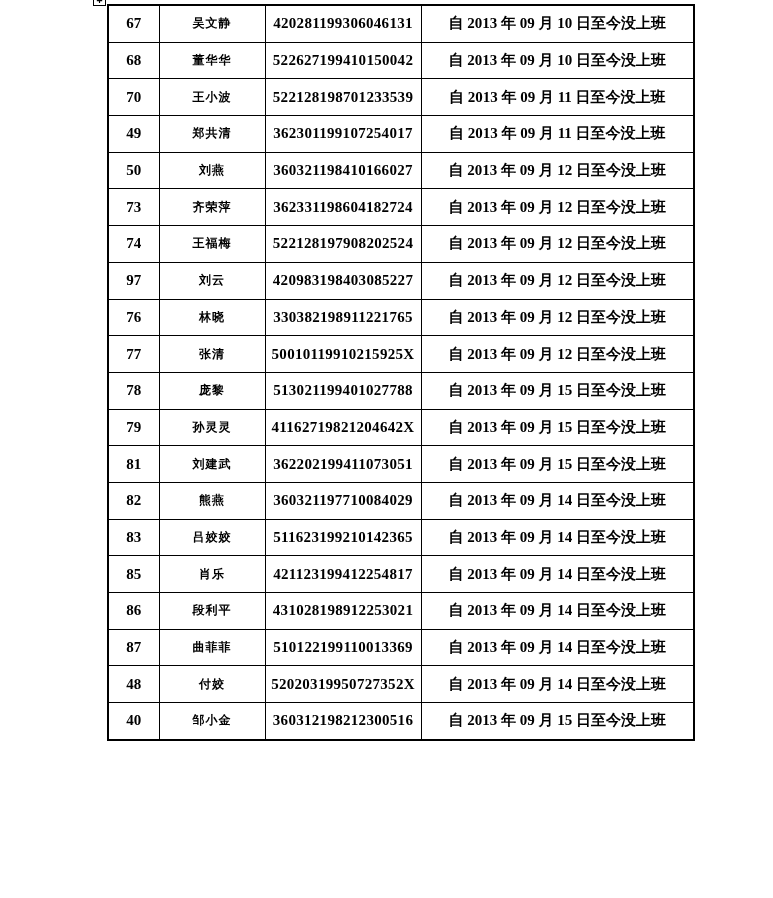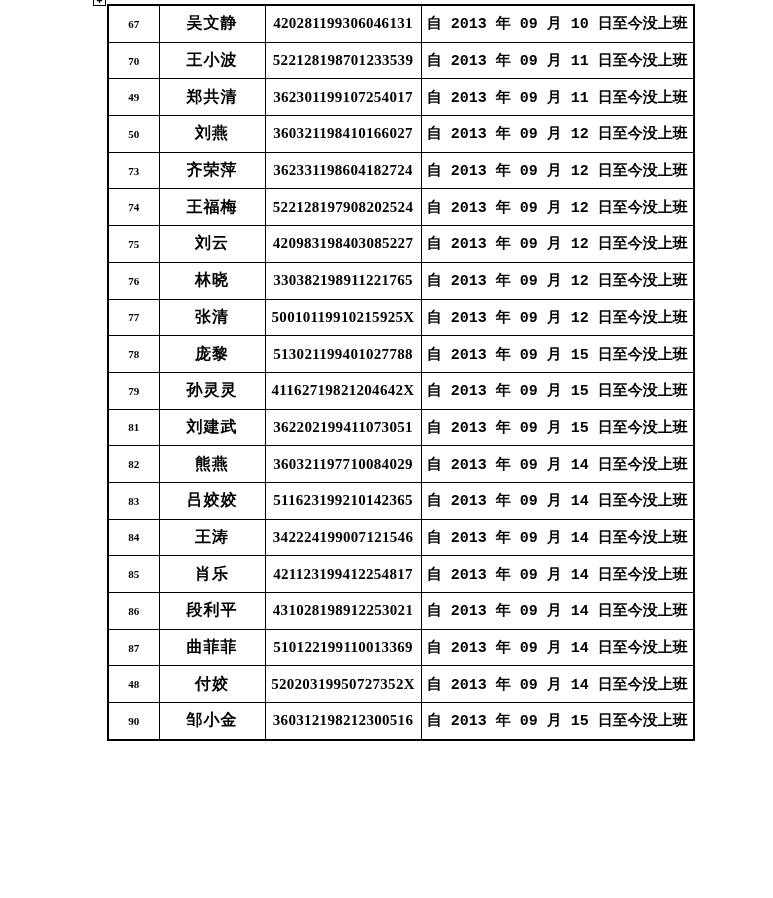--- a/index.html
+++ b/index.html
@@ -50,24 +50,24 @@
     vertical-align: middle;
     padding: 0 2px;
     height: 35.7px;
     color: #000000;
     font-weight: bold;
     font-size: 15px;
     font-family: "Liberation Serif", "DejaVu Serif", serif;
     overflow: hidden;
     white-space: nowrap;
   }
-  table.doc-table td.c0 { font-size: 11px; margin-left: 32px; }
-  table.doc-table td.c1 { font-size: 16px; letter-spacing: 1px; }
+  table.doc-table td.c0 { font-size: 15px; margin-left: 32px; }
+  table.doc-table td.c1 { font-size: 12px; letter-spacing: 1px; }
   table.doc-table td.c2 { font-size: 15px; letter-spacing: 0.3px; }
-  table.doc-table td.c3 { font-size: 15px; font-family: Liberation Mono, monospace; }
+  table.doc-table td.c3 { font-size: 15px; }
 </style>
 </head>
 <body>
 
 <div class="page">
 
   <div class="table-handle">+</div>
 
   <table class="doc-table">
     <colgroup>
@@ -77,20 +77,26 @@
       <col style="width:273px">
     </colgroup>
     <tbody>
         <tr>
           <td class="c0">67</td>
           <td class="c1">吴文静</td>
           <td class="c2">420281199306046131</td>
           <td class="c3">自 2013 年 09 月 10 日至今没上班</td>
         </tr>
         <tr>
+          <td class="c0">68</td>
+          <td class="c1">董华华</td>
+          <td class="c2">522627199410150042</td>
+          <td class="c3">自 2013 年 09 月 10 日至今没上班</td>
+        </tr>
+        <tr>
           <td class="c0">70</td>
           <td class="c1">王小波</td>
           <td class="c2">522128198701233539</td>
           <td class="c3">自 2013 年 09 月 11 日至今没上班</td>
         </tr>
         <tr>
           <td class="c0">49</td>
           <td class="c1">郑共清</td>
           <td class="c2">362301199107254017</td>
           <td class="c3">自 2013 年 09 月 11 日至今没上班</td>
@@ -107,21 +113,21 @@
           <td class="c2">362331198604182724</td>
           <td class="c3">自 2013 年 09 月 12 日至今没上班</td>
         </tr>
         <tr>
           <td class="c0">74</td>
           <td class="c1">王福梅</td>
           <td class="c2">522128197908202524</td>
           <td class="c3">自 2013 年 09 月 12 日至今没上班</td>
         </tr>
         <tr>
-          <td class="c0">75</td>
+          <td class="c0">97</td>
           <td class="c1">刘云</td>
           <td class="c2">420983198403085227</td>
           <td class="c3">自 2013 年 09 月 12 日至今没上班</td>
         </tr>
         <tr>
           <td class="c0">76</td>
           <td class="c1">林晓</td>
           <td class="c2">330382198911221765</td>
           <td class="c3">自 2013 年 09 月 12 日至今没上班</td>
         </tr>
@@ -155,26 +161,20 @@
           <td class="c2">360321197710084029</td>
           <td class="c3">自 2013 年 09 月 14 日至今没上班</td>
         </tr>
         <tr>
           <td class="c0">83</td>
           <td class="c1">吕姣姣</td>
           <td class="c2">511623199210142365</td>
           <td class="c3">自 2013 年 09 月 14 日至今没上班</td>
         </tr>
         <tr>
-          <td class="c0">84</td>
-          <td class="c1">王涛</td>
-          <td class="c2">342224199007121546</td>
-          <td class="c3">自 2013 年 09 月 14 日至今没上班</td>
-        </tr>
-        <tr>
           <td class="c0">85</td>
           <td class="c1">肖乐</td>
           <td class="c2">421123199412254817</td>
           <td class="c3">自 2013 年 09 月 14 日至今没上班</td>
         </tr>
         <tr>
           <td class="c0">86</td>
           <td class="c1">段利平</td>
           <td class="c2">431028198912253021</td>
           <td class="c3">自 2013 年 09 月 14 日至今没上班</td>
@@ -185,21 +185,21 @@
           <td class="c2">510122199110013369</td>
           <td class="c3">自 2013 年 09 月 14 日至今没上班</td>
         </tr>
         <tr>
           <td class="c0">48</td>
           <td class="c1">付姣</td>
           <td class="c2">52020319950727352X</td>
           <td class="c3">自 2013 年 09 月 14 日至今没上班</td>
         </tr>
         <tr>
-          <td class="c0">90</td>
+          <td class="c0">40</td>
           <td class="c1">邹小金</td>
           <td class="c2">360312198212300516</td>
           <td class="c3">自 2013 年 09 月 15 日至今没上班</td>
         </tr>
       </tbody>
   </table>
 
 </div>
 
 </body></html>

